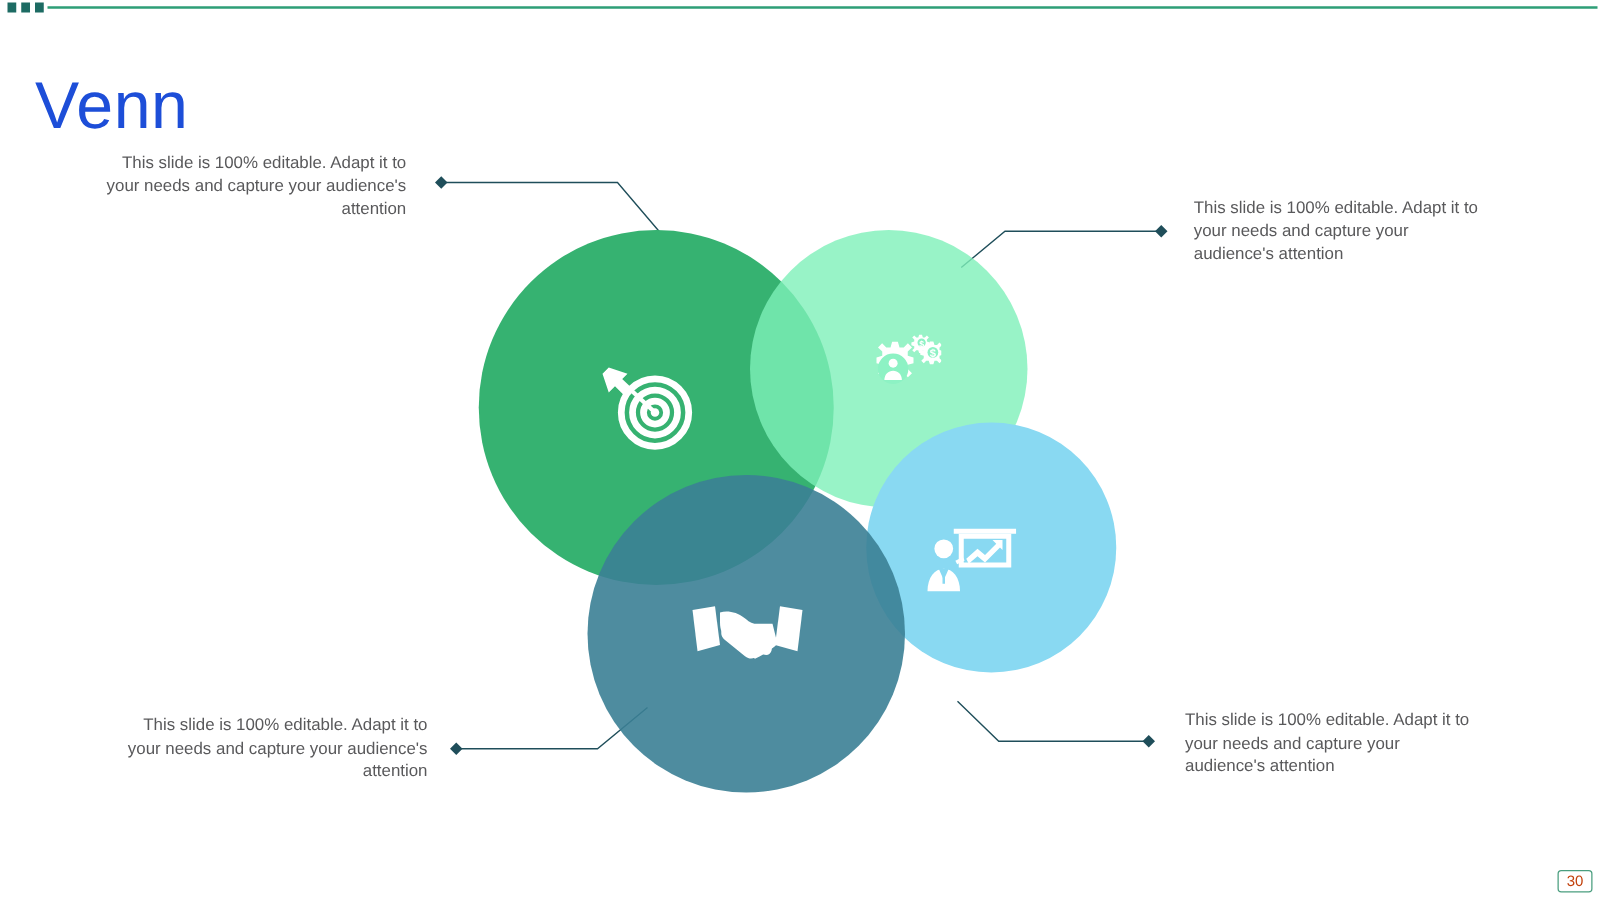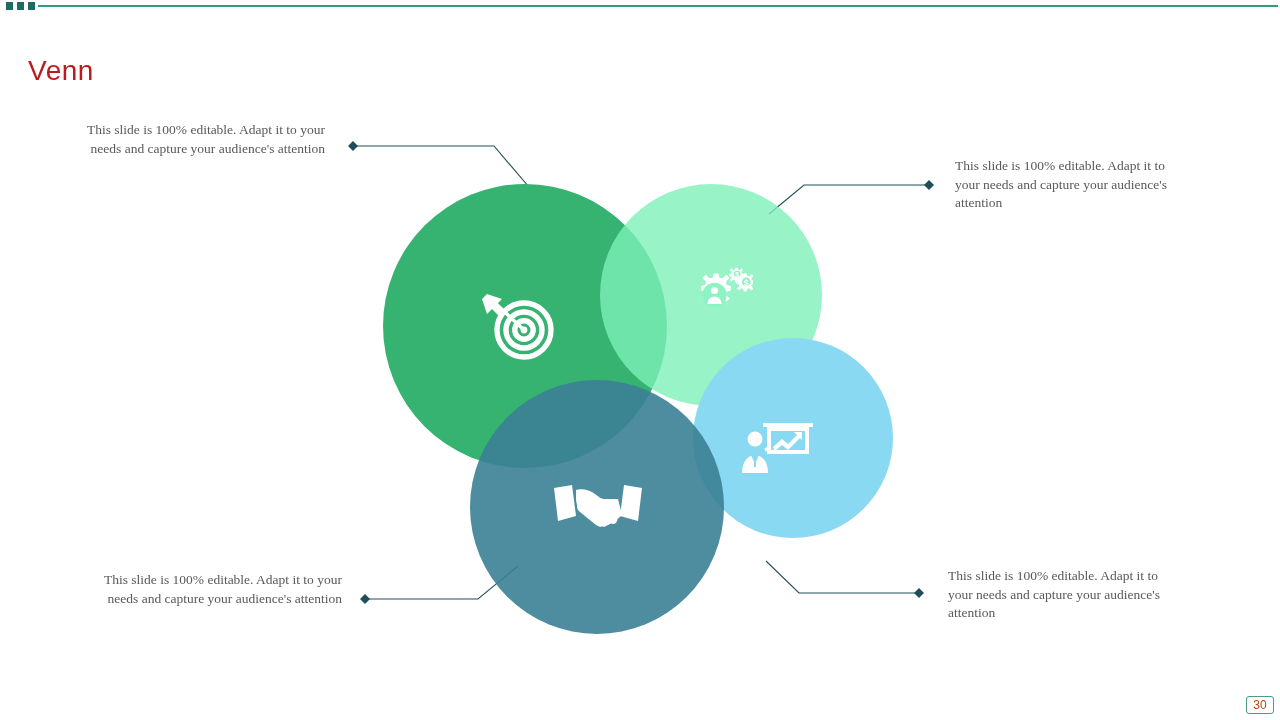--- a/index.html
+++ b/index.html
@@ -10,21 +10,21 @@
     -webkit-font-smoothing:antialiased;
   }
 
   
   .header-rule{position:absolute;left:38px;top:5px;width:1240px;height:2px;background:#2e9e77;}
   .header-squares{position:absolute;left:6px;top:2px;display:flex;gap:4px;}
   .header-squares i{display:block;width:7px;height:8px;background:#1d6b63;}
 
   .page-title{
     position:absolute;left:28px;top:20px;
-    font-size:28px;font-weight:400;color:#b91c1c;letter-spacing:.5px;
+    font-size:53px;font-weight:400;color:#1d4ed8;letter-spacing:.5px;
     line-height:1.1;
     margin-top:36px;
   }
 
   
   .venn-stage{position:absolute;left:0;top:0;width:1280px;height:720px;}
 
   .circle{position:absolute;border-radius:50%;}
   .c-green  {left:383px;top:184px;width:284px;height:284px;background:#36b271;}
   .c-mint   {left:600px;top:184px;width:222px;height:222px;background:#7ef0b9;opacity:.80;}
@@ -36,21 +36,21 @@
   .ic-target{left:478px;top:290px;width:84px;height:72px;}
   .ic-gear  {left:681px;top:264px;width:72px;height:62px;}
   .ic-chart {left:737px;top:421px;width:76px;height:54px;}
   .ic-hand  {left:552px;top:482px;width:92px;height:52px;}
 
   
   .connector{position:absolute;}
   .connector svg{display:block;overflow:visible;}
 
   
-  .callout{position:absolute;font-size:13.5px;line-height:18.5px;color:#59595b;font-family:Liberation Serif, serif;}
+  .callout{position:absolute;font-size:13.5px;line-height:18.5px;color:#59595b;}
   .co-tl{left:85px;top:121px;width:240px;text-align:right;}
   .co-tr{left:955px;top:157px;width:232px;text-align:left;}
   .co-bl{left:100px;top:571px;width:242px;text-align:right;}
   .co-br{left:948px;top:567px;width:232px;text-align:left;}
 
   
   .page-badge{
     position:absolute;right:6px;bottom:6px;
     min-width:18px;padding:1px 4px;
     border:1px solid #4a9e7f;border-radius:3px;

